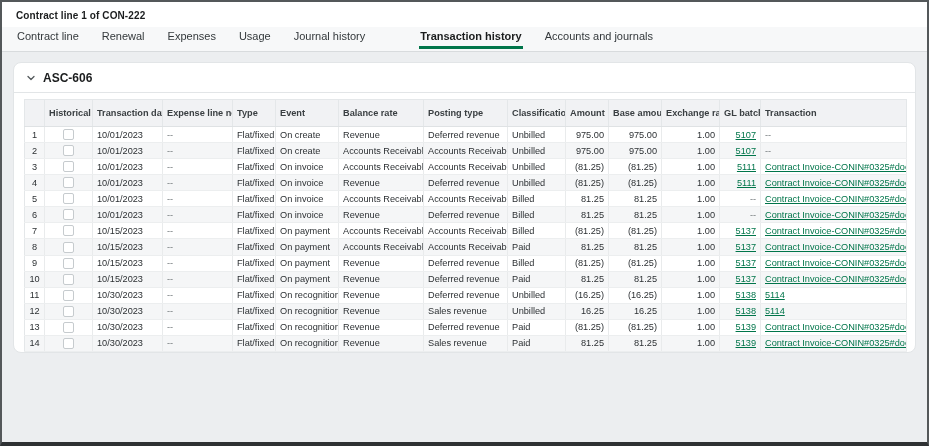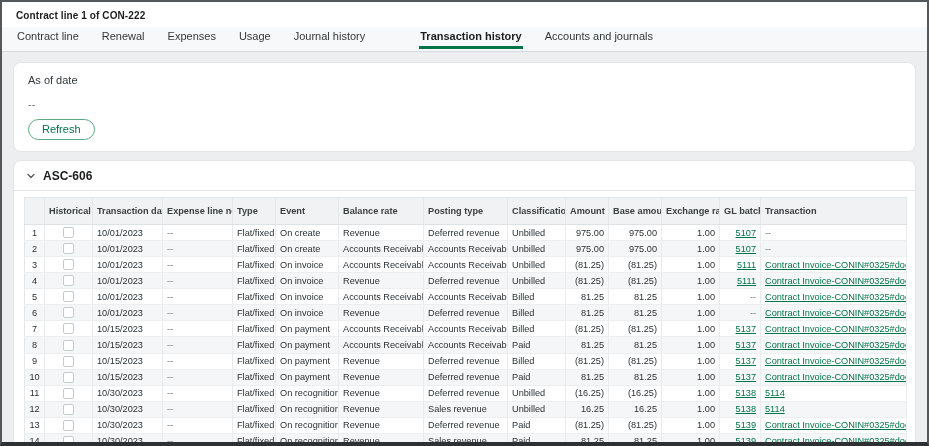--- a/index.html
+++ b/index.html
@@ -149,25 +149,20 @@
       <div class="tab">Renewal</div>
       <div class="tab">Expenses</div>
       <div class="tab">Usage</div>
       <div class="tab">Journal history</div>
       <div class="tab active">Transaction history</div>
       <div class="tab">Accounts and journals</div>
     </div>
 
   <div class="content">
 
-    <div class="card asof-card">
-      <div class="asof-label">As of date</div>
-      <div class="asof-value">--</div>
-      <button class="refresh-btn">Refresh</button>
-    </div>
 
     <div class="card section-card">
       <div class="section-header">
         <span class="chevron">
           <svg width="10" height="10" viewBox="0 0 10 10">
               <polyline points="2,3.5 5,6.5 8,3.5" fill="none" stroke="currentColor" stroke-width="1.3" stroke-linecap="round" stroke-linejoin="round"></polyline>
             </svg>
         </span>
         <span class="section-title">ASC-606</span>
       </div>

